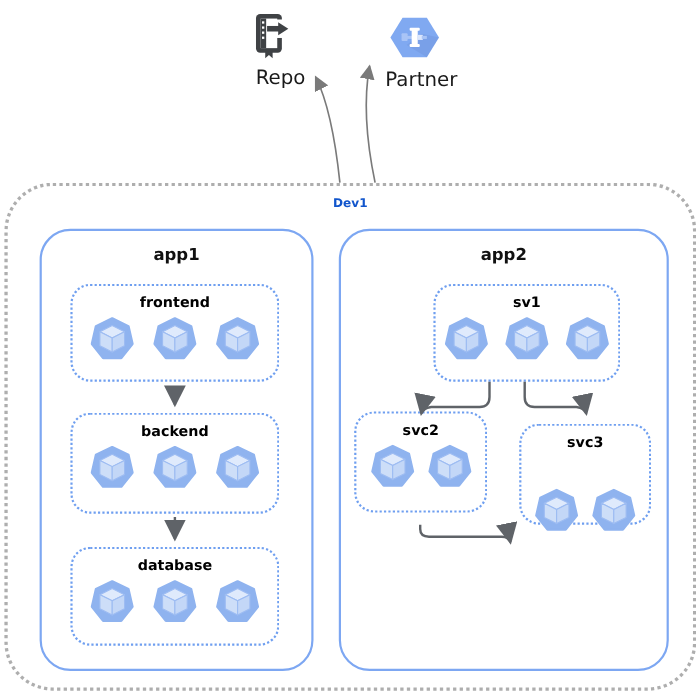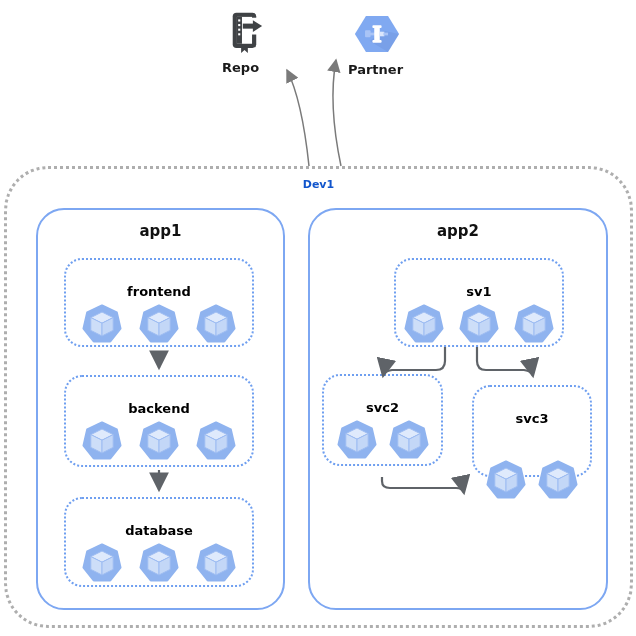--- a/index.html
+++ b/index.html
@@ -2,21 +2,21 @@
 <html><head>
 <meta charset="utf-8">
 <style>
   html,body{margin:0;padding:0;background:#fff;}
   .canvas{
     position:relative;width:636px;height:636px;background:#fff;overflow:hidden;
     font-family:"DejaVu Sans","Liberation Sans",sans-serif;color:#111;
   }
   .abs{position:absolute;}
   
-  .ext-label{font-size:13px;color:#1a1a1a;font-weight:bold;}
+  .ext-label{font-size:18px;color:#1a1a1a;text-align:center;}
   
   .boundary{
     left:4px;top:166px;width:623px;height:456px;
     border:3px dotted #aeaeae;border-radius:44px;
   }
   .boundary-label{
     left:4px;top:178px;width:629px;text-align:center;
     font-weight:bold;font-size:11px;color:#1155cc;
   }
   
@@ -27,21 +27,21 @@
   .app2{left:308px;top:208px;width:296px;height:398px;}
   .app-label{
     width:100%;text-align:center;top:12px;left:0;
     font-weight:bold;font-size:15px;color:#111;
   }
   
   .group{
     border:2px dotted #6f9ff0;border-radius:18px;background:#fff;
     display:flex;flex-direction:column;align-items:center;box-sizing:border-box;
   }
-  .group-label{margin-top:24px;font-weight:bold;font-size:13px;color:#000;}
+  .group-label{margin-top:8px;font-weight:bold;font-size:13px;color:#000;}
   .pod-row{display:flex;margin-top:5px;}
   .pod{width:40px;height:40px;flex:0 0 auto;}
   .gap17 .pod + .pod{margin-left:17px;}
   .gap15 .pod + .pod{margin-left:15px;}
   .gap10 .pod + .pod{margin-left:12px;}
   .g-frontend{left:64px;top:258px;width:190px;height:89px;}
   .g-backend {left:64px;top:375px;width:190px;height:92px;}
   .g-database{left:64px;top:497px;width:190px;height:90px;}
   .g-sv1 {left:394px;top:258px;width:170px;height:89px;}
   .g-svc2{left:322px;top:374px;width:121px;height:92px;}

